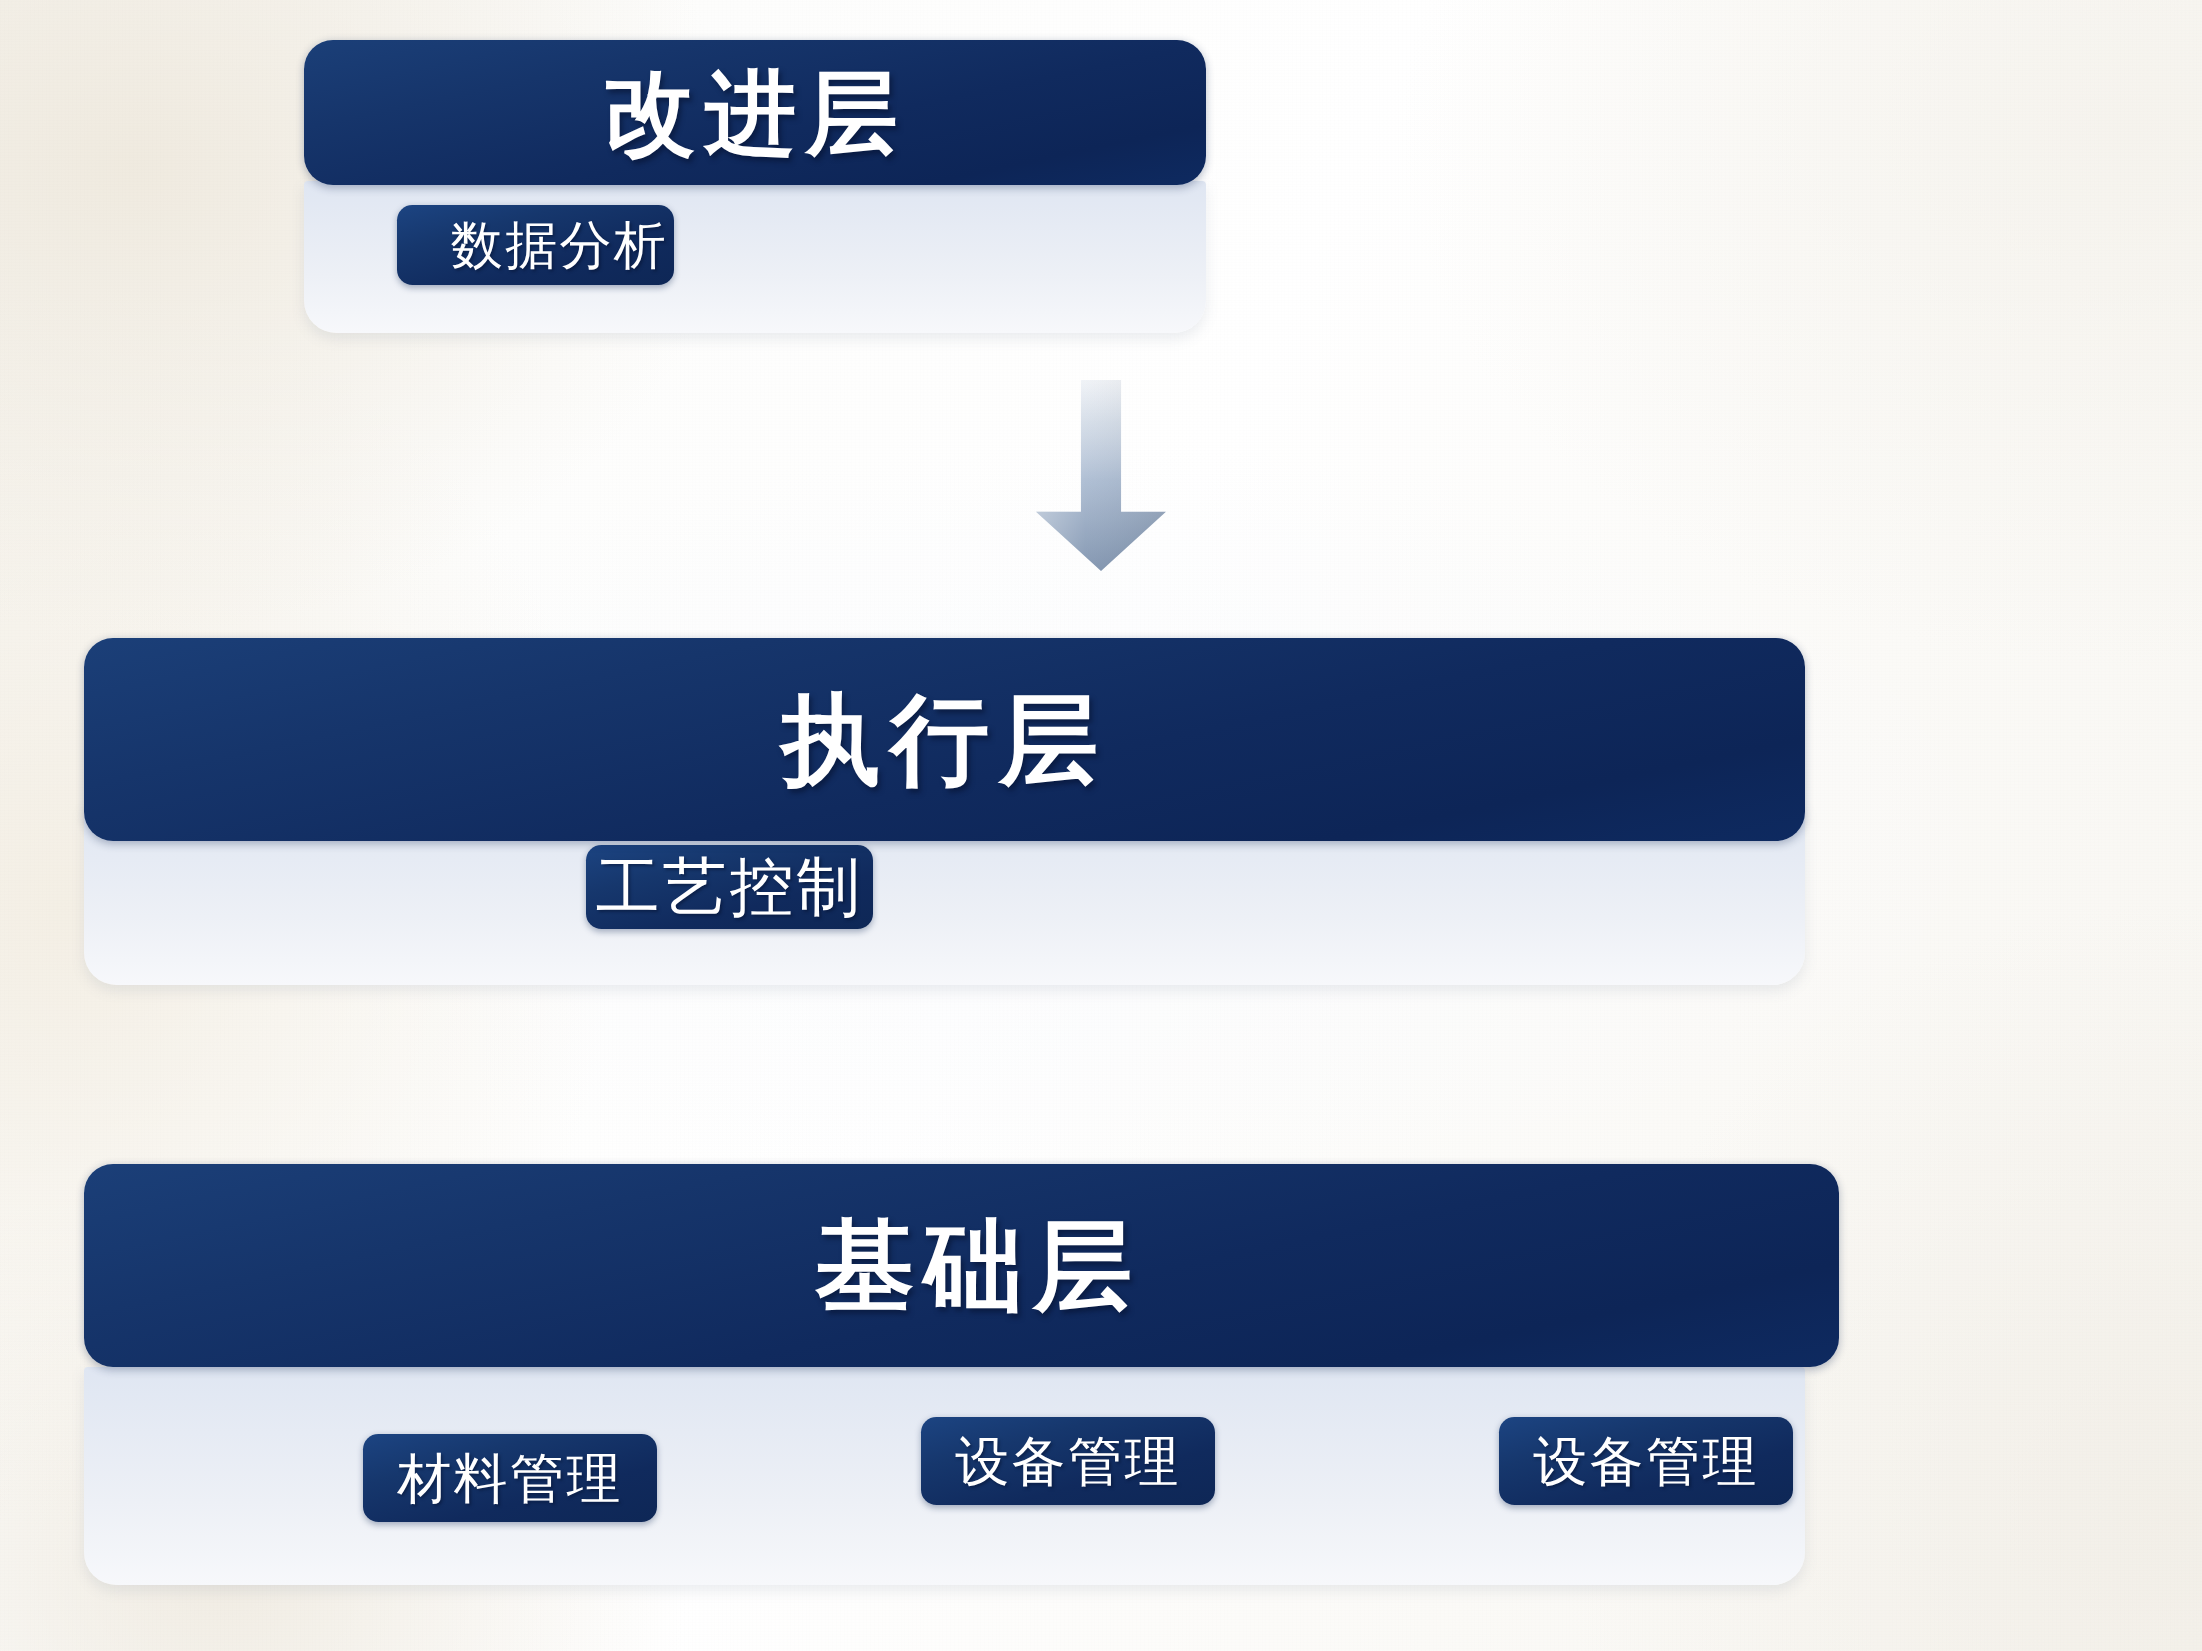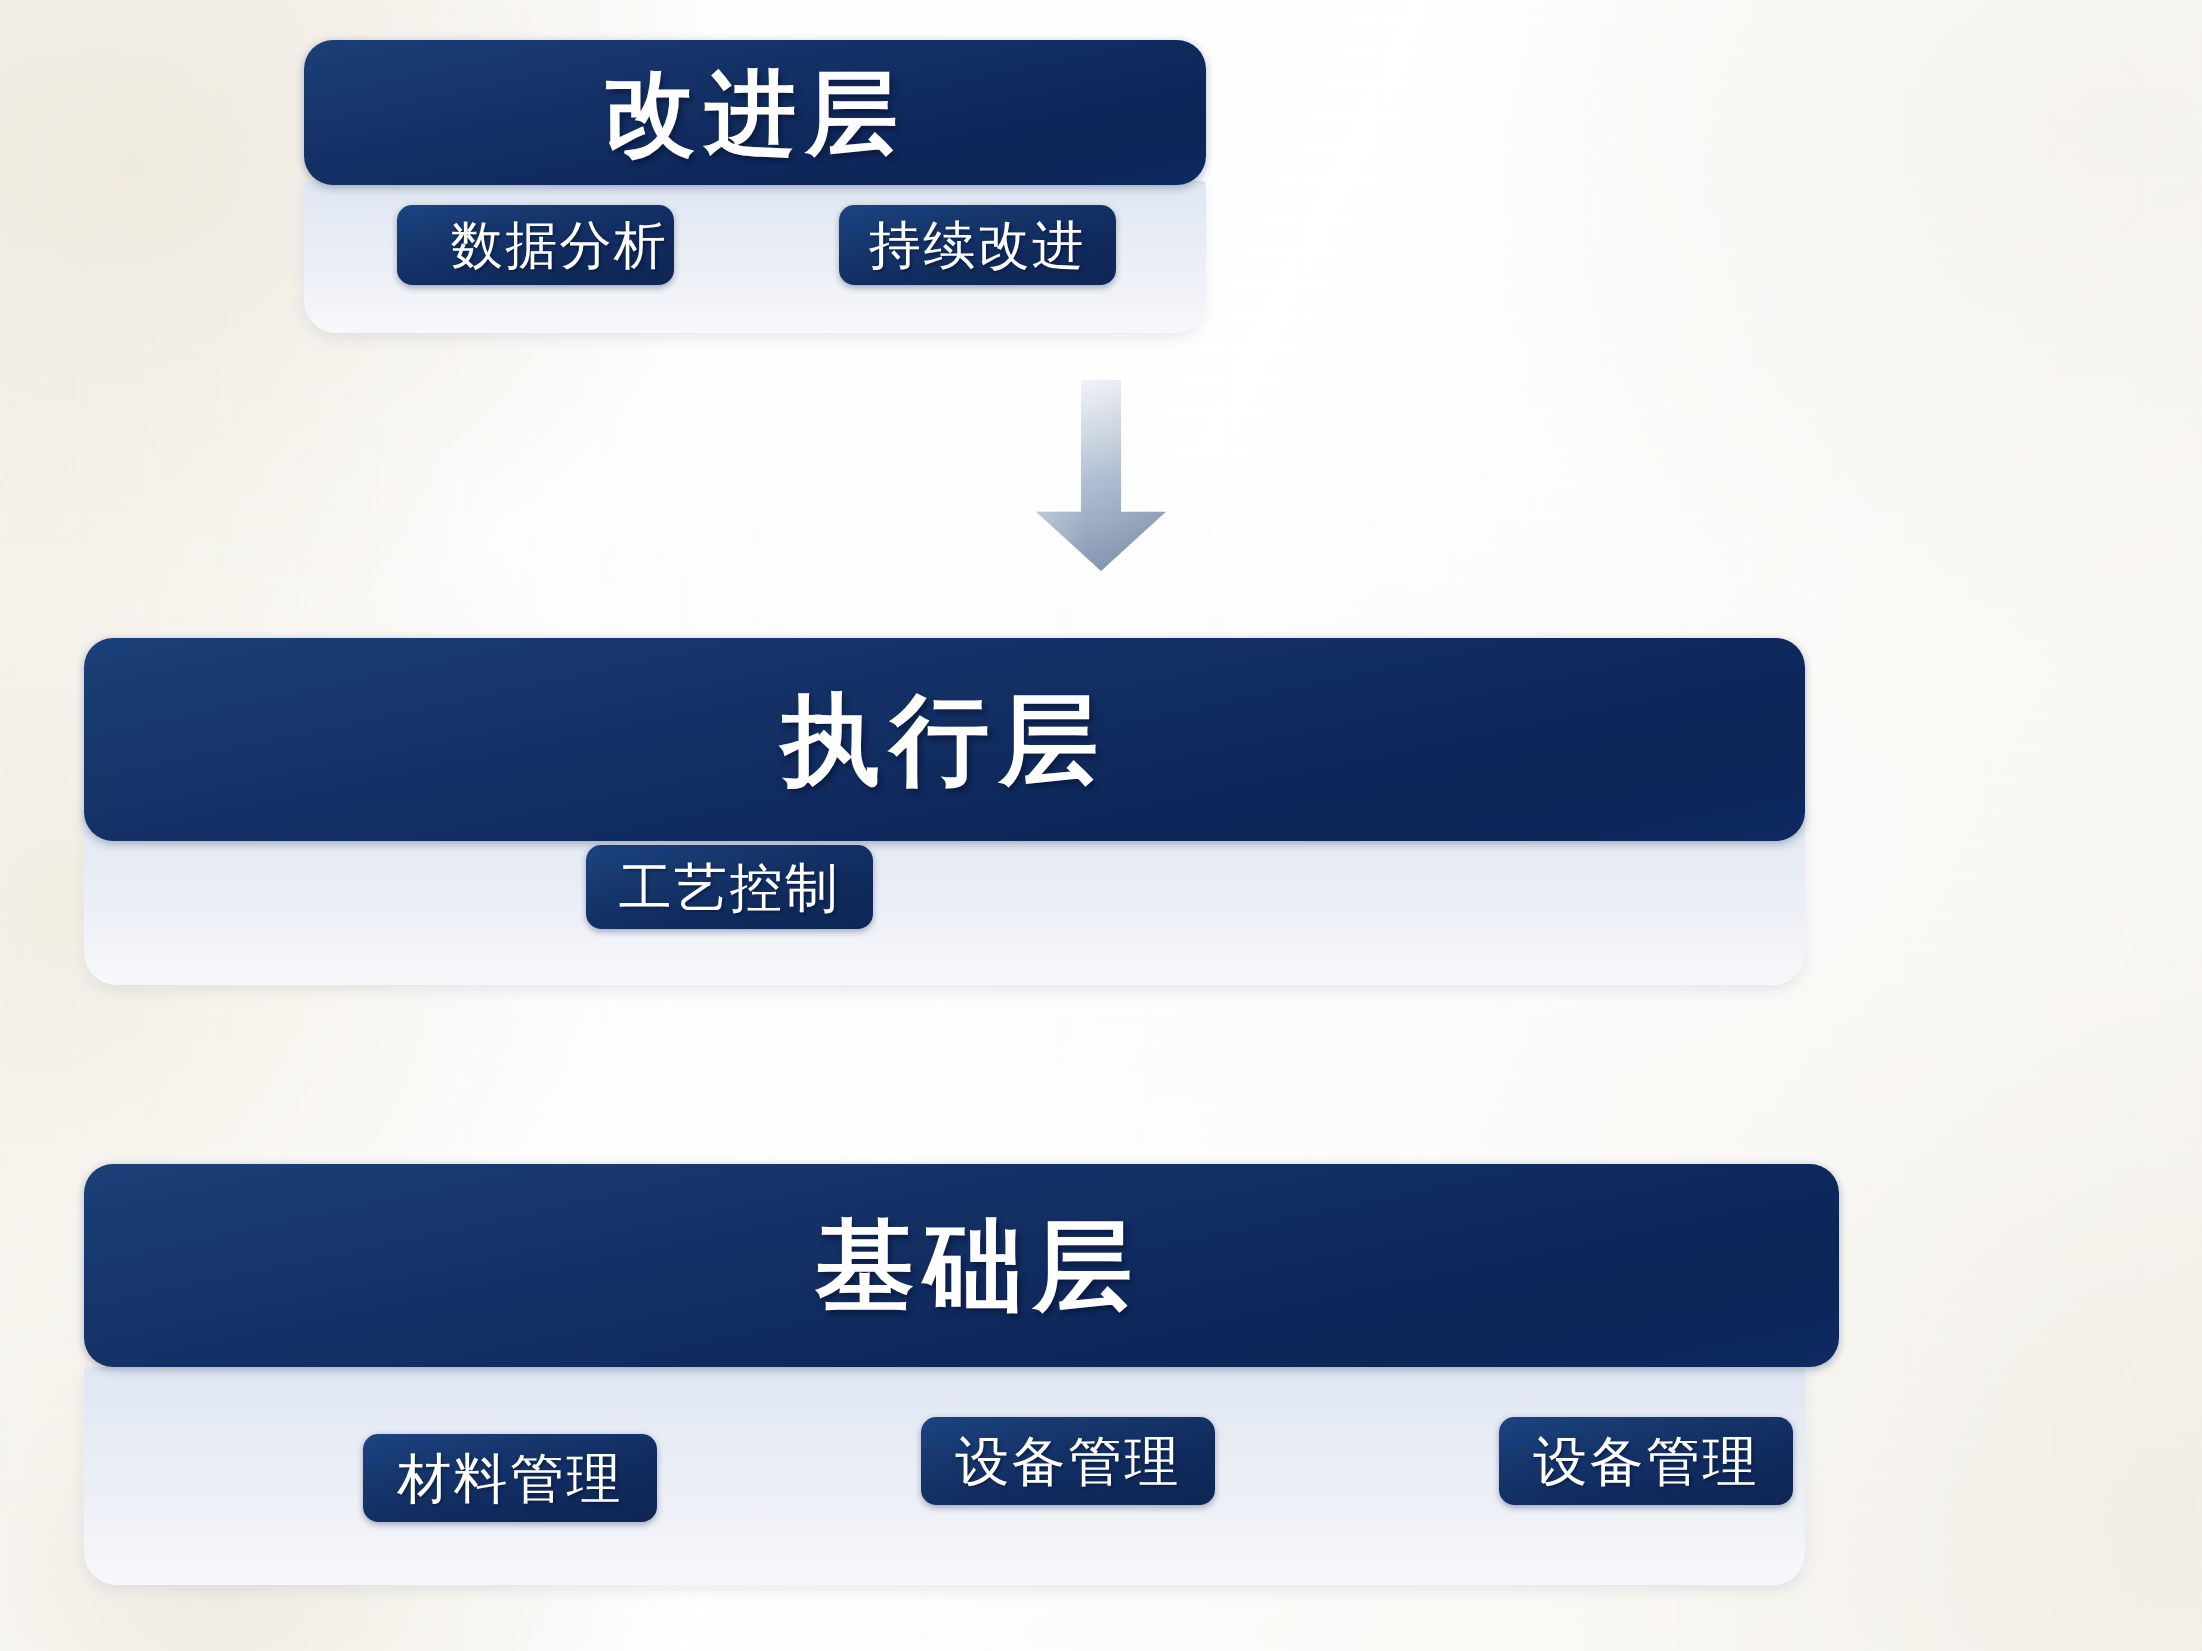--- a/index.html
+++ b/index.html
@@ -169,35 +169,32 @@
       <polygon points="47,0 89,0 89,146 136,146 68,210 0,146 47,146" fill="url(#arrGrad2h)"></polygon>
     </svg>
   </div>
 
   <div class="layer-card" style="left:304px; top:40px; width:902px; height:253px;">
     <div class="layer-body" style="top:141px; height:152px;">
       <div class="tag-row">
         <div class="tag-pill" style="left:93px; top:24px; width:277px; height:80px;padding-left:48px;">
           <span class="tag-text" style="font-size:52px;">数据分析</span>
         </div>
-        <div class="tag-pill" style="left:535px; top:24px; width:277px; height:80px;">
-          <span class="tag-text" style="font-size:52px;">持续改进</span>
-        </div>
       </div>
     </div>
     <div class="layer-header" style="height:145px;">
       <span class="layer-header-text" style="font-size:92px;">改进层</span>
     </div>
   </div>
 
   <div class="layer-card" style="left:84px; top:602px; width:1721px; height:382px;">
     <div class="layer-body" style="top:203px; height:180px;">
       <div class="tag-row">
         <div class="tag-pill" style="left:502px; top:40px; width:287px; height:84px;">
-          <span class="tag-text" style="font-size:53px;text-align:right;">工艺控制</span>
+          <span class="tag-text" style="font-size:64px;text-align:right;">工艺控制</span>
         </div>
       </div>
     </div>
     <div class="layer-header" style="height:203px;margin-top:36px;">
       <span class="layer-header-text" style="font-size:99px;">执行层</span>
     </div>
   </div>
 
   <div class="layer-card" style="left:84px; top:1164px; width:1721px; height:421px;">
     <div class="layer-body" style="top:203px; height:218px;">

